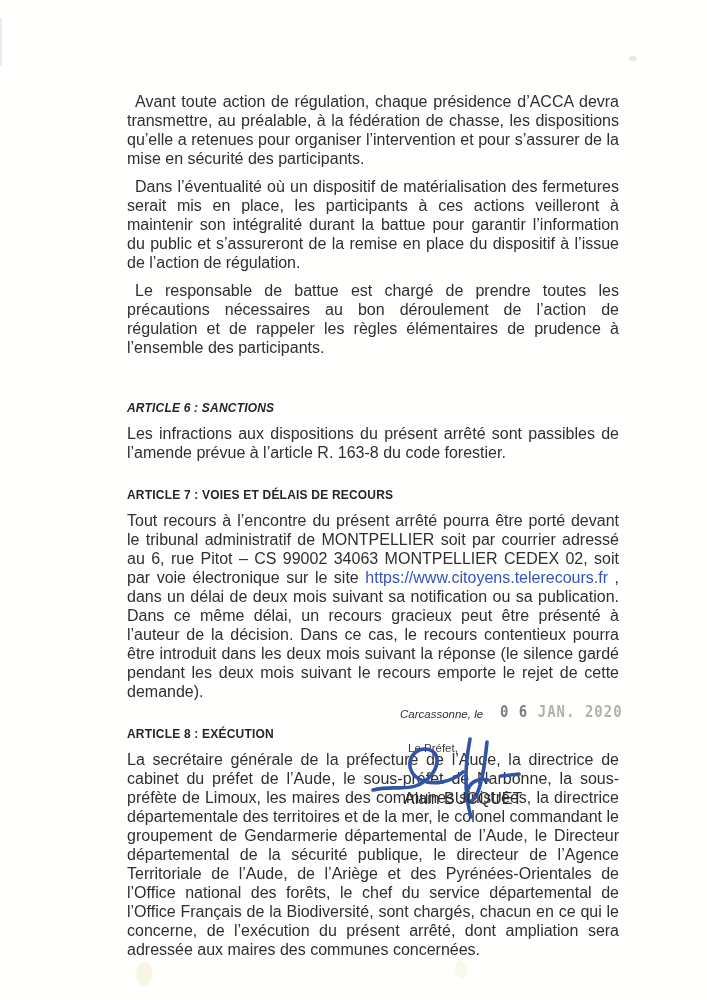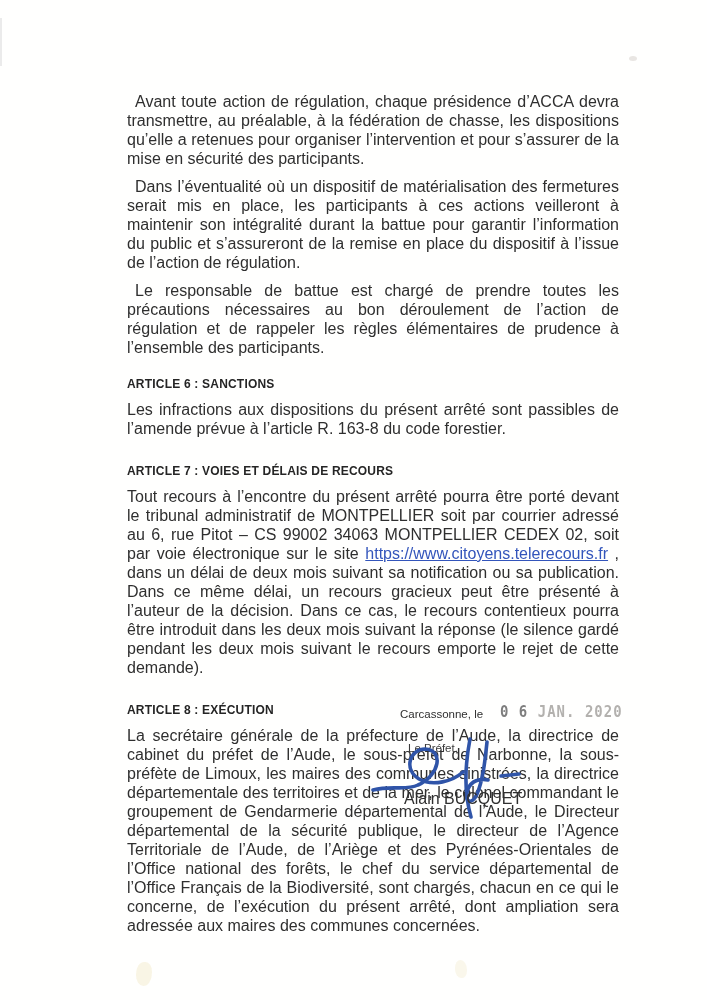--- a/index.html
+++ b/index.html
@@ -27,33 +27,33 @@
   }
   .content p.indent { text-indent: 8px; }
   .content h3 {
     margin: 26px 0 8px 0;
     font-size: 12px;
     line-height: 15px;
     font-weight: bold;
     color: #252525;
     letter-spacing: 0.2px;
   }
-  .content h3.first { margin-top: 20px; }
+  .content h3.first { margin-top: 44px; font-style: italic; }
   a.doc-link {
     color: #3355bb;
-    text-decoration: underline;
     cursor: pointer;
   }
   .place-line {
     position: absolute;
     left: 400px;
     top: 708px;
     font-size: 11.5px;
     color: #2f2f2f;
     white-space: nowrap;
+    font-style: italic;
   }
   .date-stamp {
     position: absolute;
     left: 500px;
     top: 704px;
     font-family: "DejaVu Sans Mono", monospace;
     font-size: 14px;
     font-weight: bold;
     letter-spacing: 1px;
     white-space: nowrap;

